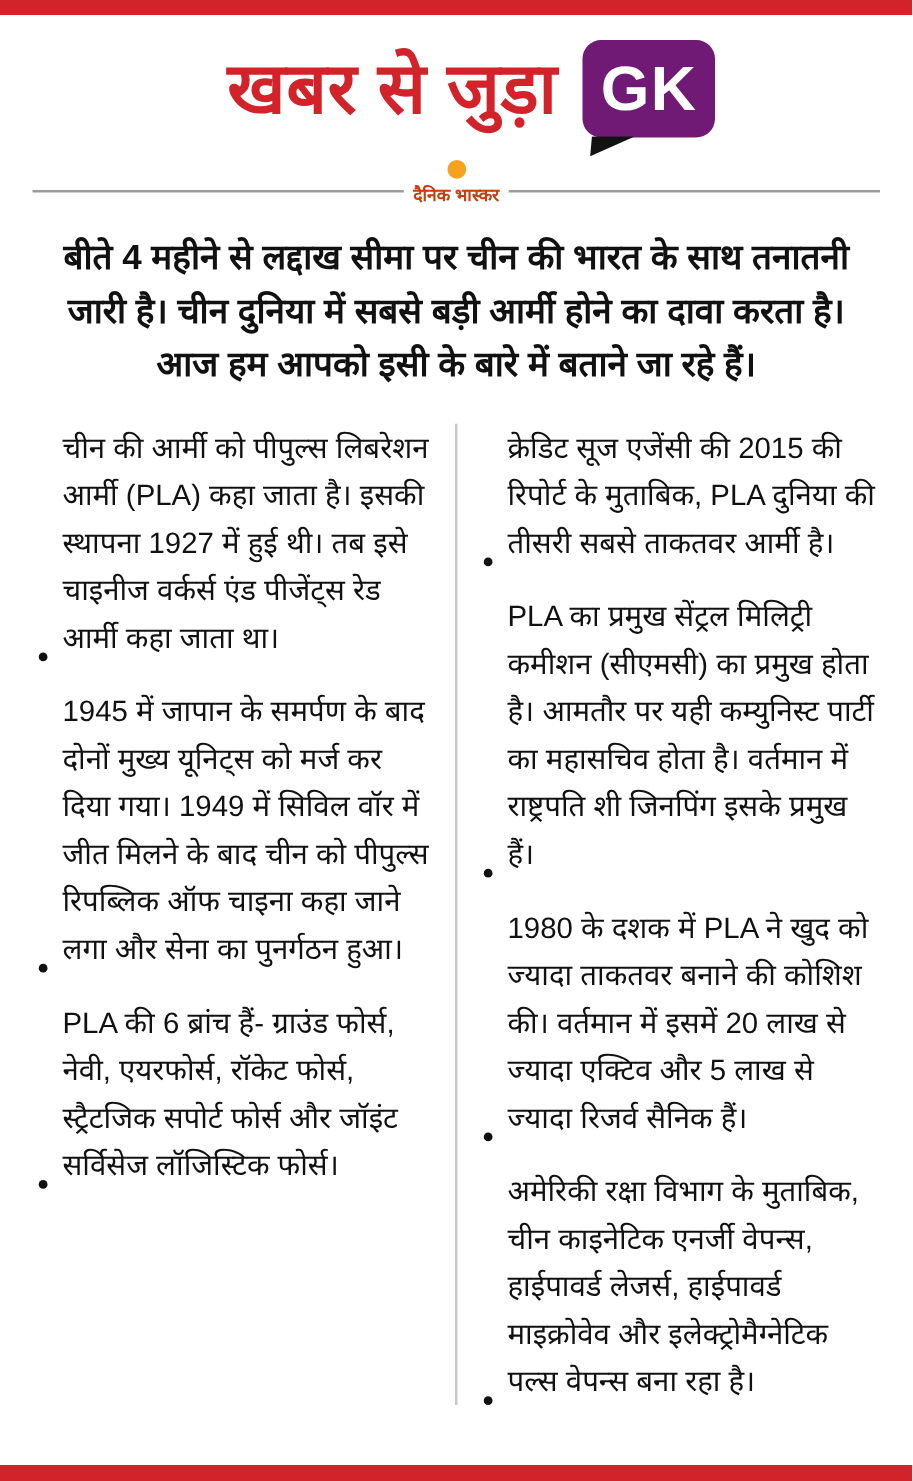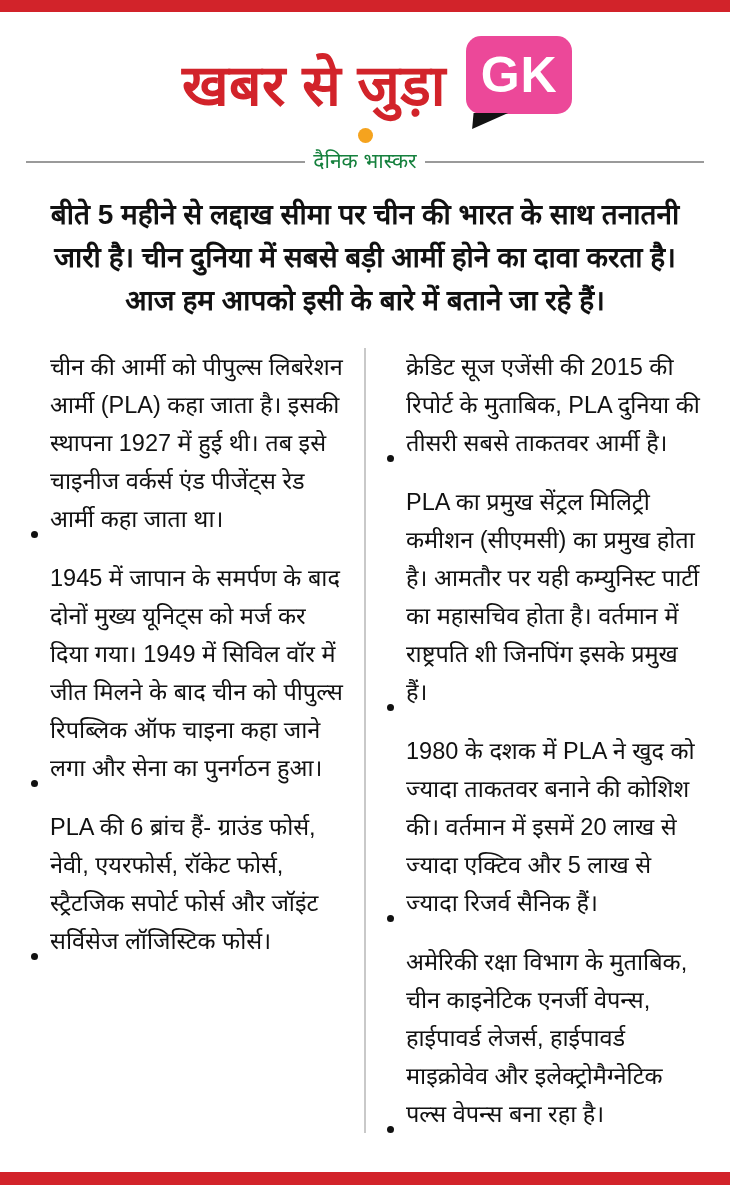--- a/index.html
+++ b/index.html
@@ -14,40 +14,40 @@
     color: #111111;
     overflow: hidden;
   }
   .top-bar {
     height: 12px;
     background: var(--accent, #d2232a);
   }
   
   .title-row {
     display: flex;
-    align-items: flex-end;
+    align-items: center;
     justify-content: center;
     gap: 20px;
     margin-top: 16px;
     height: 86px;
     padding-left: 24px;
   }
   .page-title {
     margin: 0;
     font-size: 57px;
     font-weight: bold;
     color: var(--accent, #d2232a);
     line-height: 1;
     letter-spacing: 0.5px;
   }
   .gk-logo {
     position: relative;
     width: 106px;
     height: 78px;
-    background: #ec4899;
+    background: #701a75;
     border-radius: 15px;
     display: flex;
     align-items: center;
     justify-content: center;
     color: #ffffff;
     font-size: 50px;
     font-weight: bold;
     letter-spacing: 1px;
   }
   .gk-tail {
@@ -77,23 +77,23 @@
     margin: 0 8px;
   }
   .sun {
     width: 15px;
     height: 15px;
     border-radius: 50%;
     background: var(--sun, #f5a31e);
     margin-bottom: 3px;
   }
   .brand-text {
-    font-size: 21px;
-    font-weight: normal;
-    color: #15803d;
+    font-size: 14px;
+    font-weight: bold;
+    color: #c2410c;
     white-space: nowrap;
   }
   
   .intro {
     margin: 20px 28px 0;
     font-size: 28px;
     font-weight: bold;
     line-height: 1.53;
     text-align: center;
     color: #111111;
@@ -162,21 +162,21 @@
 
   <div class="brand-row">
     <span class="rule"></span>
     <div class="brand">
       <span class="sun"></span>
       <span class="brand-text">दैनिक भास्कर</span>
     </div>
     <span class="rule"></span>
   </div>
 
-  <p class="intro">बीते 5 महीने से लद्दाख सीमा पर चीन की भारत के साथ तनातनी जारी है। चीन दुनिया में सबसे बड़ी आर्मी होने का दावा करता है। आज हम आपको इसी के बारे में बताने जा रहे हैं।</p>
+  <p class="intro">बीते 4 महीने से लद्दाख सीमा पर चीन की भारत के साथ तनातनी जारी है। चीन दुनिया में सबसे बड़ी आर्मी होने का दावा करता है। आज हम आपको इसी के बारे में बताने जा रहे हैं।</p>
 
   <div class="columns">
 
     <ul class="col col-left">
       <li class="bullet">
         <span class="dot"></span>
         <span class="bullet-text">चीन की आर्मी को पीपुल्स लिबरेशन आर्मी (PLA) कहा जाता है। इसकी स्थापना 1927 में हुई थी। तब इसे चाइनीज वर्कर्स एंड पीजेंट्स रेड आर्मी कहा जाता था।</span>
       </li>
       <li class="bullet">
         <span class="dot"></span>

